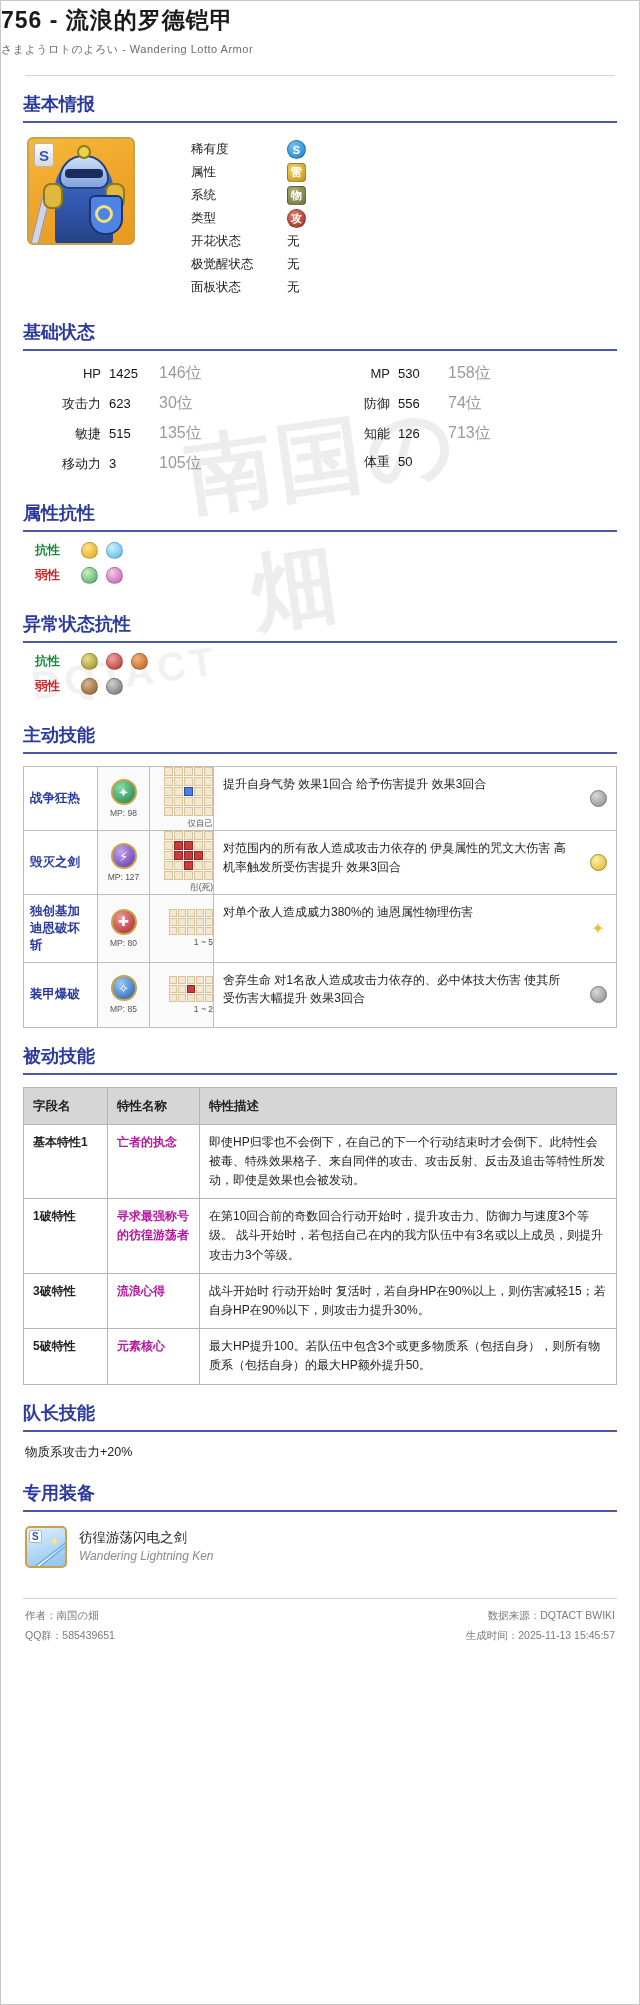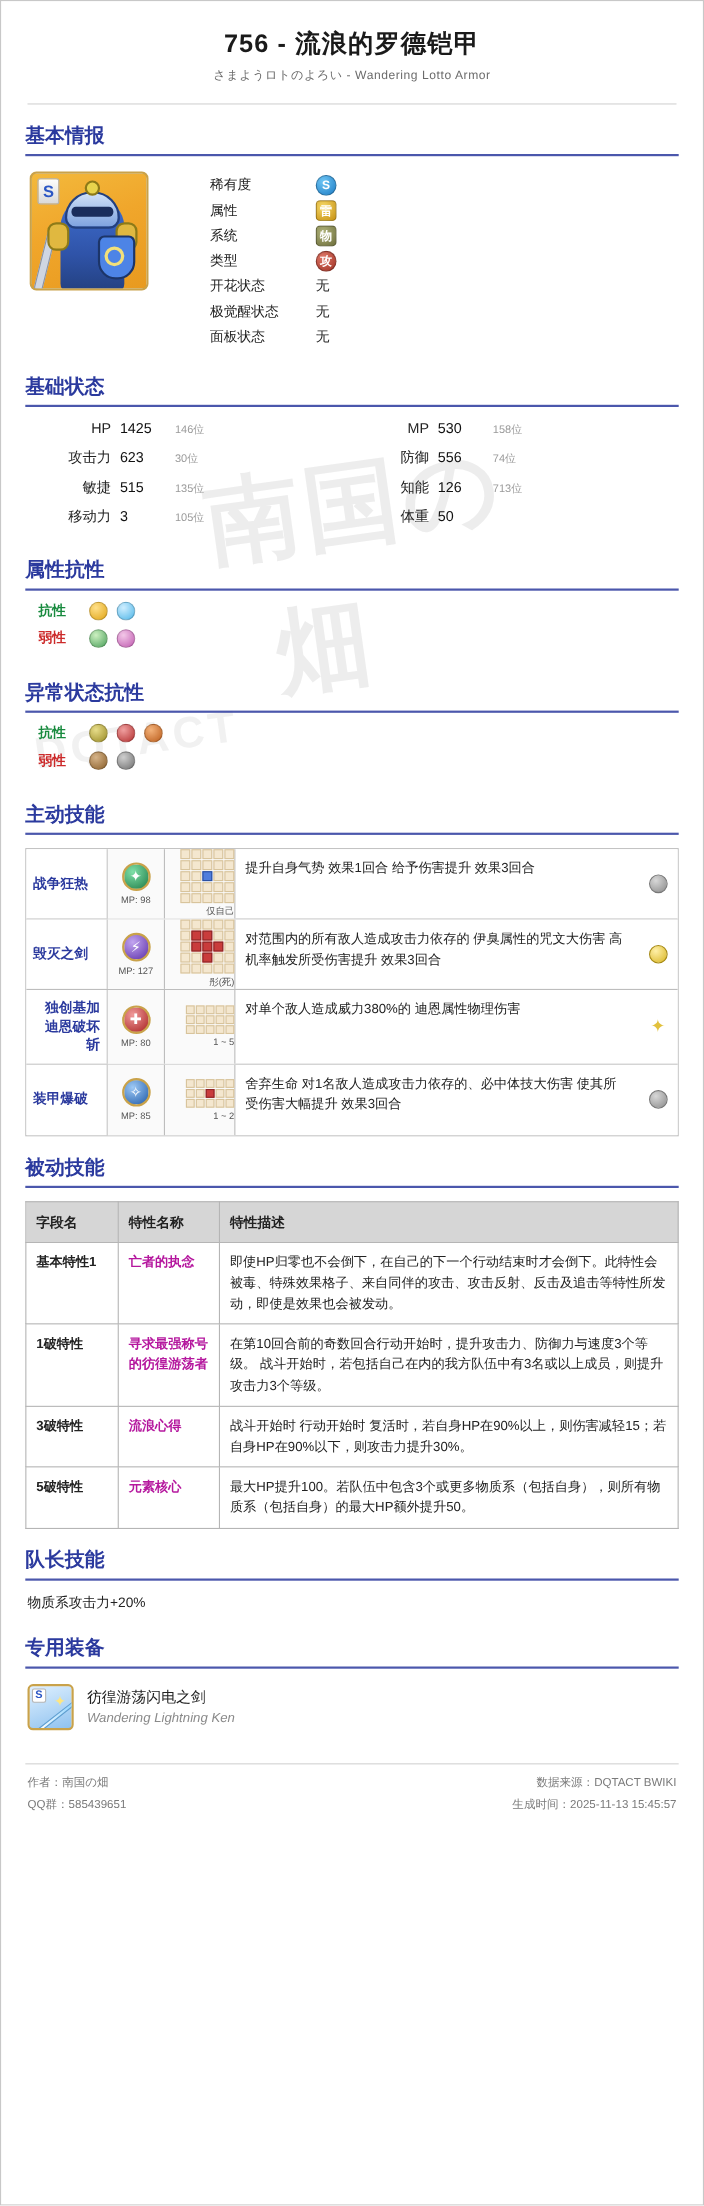--- a/index.html
+++ b/index.html
@@ -26,21 +26,21 @@
     letter-spacing: 4px;
     user-select: none;
   }
   .wm1 { top: 400px; left: 185px; font-size: 86px; transform: rotate(-8deg); }
   .wm2 { top: 530px; left: 250px; font-size: 86px; transform: rotate(-8deg); }
   .wm3 { top: 650px; left: 30px; font-size: 40px; transform: rotate(-8deg); color: rgba(150,150,150,0.13); }
   .wm4 { top: 790px; left: 110px; font-size: 40px; transform: rotate(-8deg); color: rgba(150,150,150,0.13); }
   .wm5 { top: 920px; left: 230px; font-size: 40px; transform: rotate(-8deg); color: rgba(150,150,150,0.13); }
 
   
-  .header { text-align:center; padding: 23px 0 6px; position: relative; z-index:2;}
+  .header { text-align:left; padding: 4px 0 6px; position: relative; z-index:2;}
   .title { font-size: 23px; font-weight: bold; letter-spacing: 1px; color: #1a1a1a; }
   .subtitle { font-size: 11px; color: #6b6b6b; margin-top: 6px; letter-spacing: .5px; }
   .hr { height:1px; background: #d2d2d2; margin: 12px 24px 0; }
 
   .section { position: relative; z-index: 2; }
   .sec-title {
     color: #2b3a9e;
     font-size: 18px;
     font-weight: bold;
     margin: 16px 0 0 22px;
@@ -99,21 +99,21 @@
   .b-sys  { background: radial-gradient(circle at 35% 30%, #b0b37a, #6e6f3d); border-radius:4px;}
   .b-type { background: radial-gradient(circle at 35% 30%, #e07a6a, #9e2f22); }
   .none-txt { font-size: 12.5px; color:#222; }
 
   
   .stats { padding: 12px 30px 2px 30px; }
   .stat-row { display:flex; margin-bottom: 9px; }
   .stat-cell { width: 50%; display:flex; align-items:baseline; font-size: 13px; }
   .stat-name { width: 78px; text-align:right; padding-right:8px; color:#222;}
   .stat-val { font-weight: normal; color:#111; min-width: 44px; }
-  .stat-rank { font-size: 10px; color:#9a9a9a; margin-left: 6px; }
+  .stat-rank { font-size: 16px; color:#9a9a9a; margin-left: 6px; }
 
   
   .res-block { padding: 10px 0 4px 34px; }
   .res-row { display:flex; align-items:center; margin-bottom: 8px; }
   .res-label { font-size: 12.5px; width: 46px; font-weight: bold;}
   .res-up { color: #188a3e; font-family: Liberation Serif, serif; }
   .res-down { color: #cc2a2a; }
   .ic { width:17px; height:17px; border-radius:50%; margin-right:8px; display:inline-block; border:1px solid rgba(0,0,0,.18);}
   .ic-fire { background: radial-gradient(circle at 35% 30%, #ffe08a, #e0a516); }
   .ic-ice  { background: radial-gradient(circle at 35% 30%, #cfeeff, #4fb6e8); }
@@ -128,21 +128,21 @@
   
   .skills { margin: 12px 22px 0 22px; border:1px solid #bdbdbd; }
   .skill {
     display:flex; border-bottom:1px solid #bdbdbd; min-height: 64px;
     background:#fff;
   }
   .skill:last-child { border-bottom: none; }
   .sk-name {
     flex: 0 0 74px; border-right: 1px solid #bdbdbd;
     color: #2b3a9e; font-size: 12.5px; font-weight: bold;
-    padding: 8px 6px; line-height: 1.35; display:flex; align-items:center;text-align:right;
+    padding: 8px 6px; line-height: 1.35; display:flex; align-items:center;
   }
   .sk-icon {
     flex: 0 0 52px; border-right: 1px solid #bdbdbd;
     display:flex; flex-direction:column; align-items:center; justify-content:center; gap:3px;
     background:#fafafa;
   }
   .sk-orb { width: 26px; height:26px; border-radius:50%; border:2px solid #c9a24a;
     display:flex;align-items:center;justify-content:center; color:#fff; font-size:13px;}
   .o-green { background: radial-gradient(circle at 35% 30%, #7fe0a8, #1d7a46); }
   .o-purple{ background: radial-gradient(circle at 35% 30%, #c2a5f0, #5b2ea8); }

